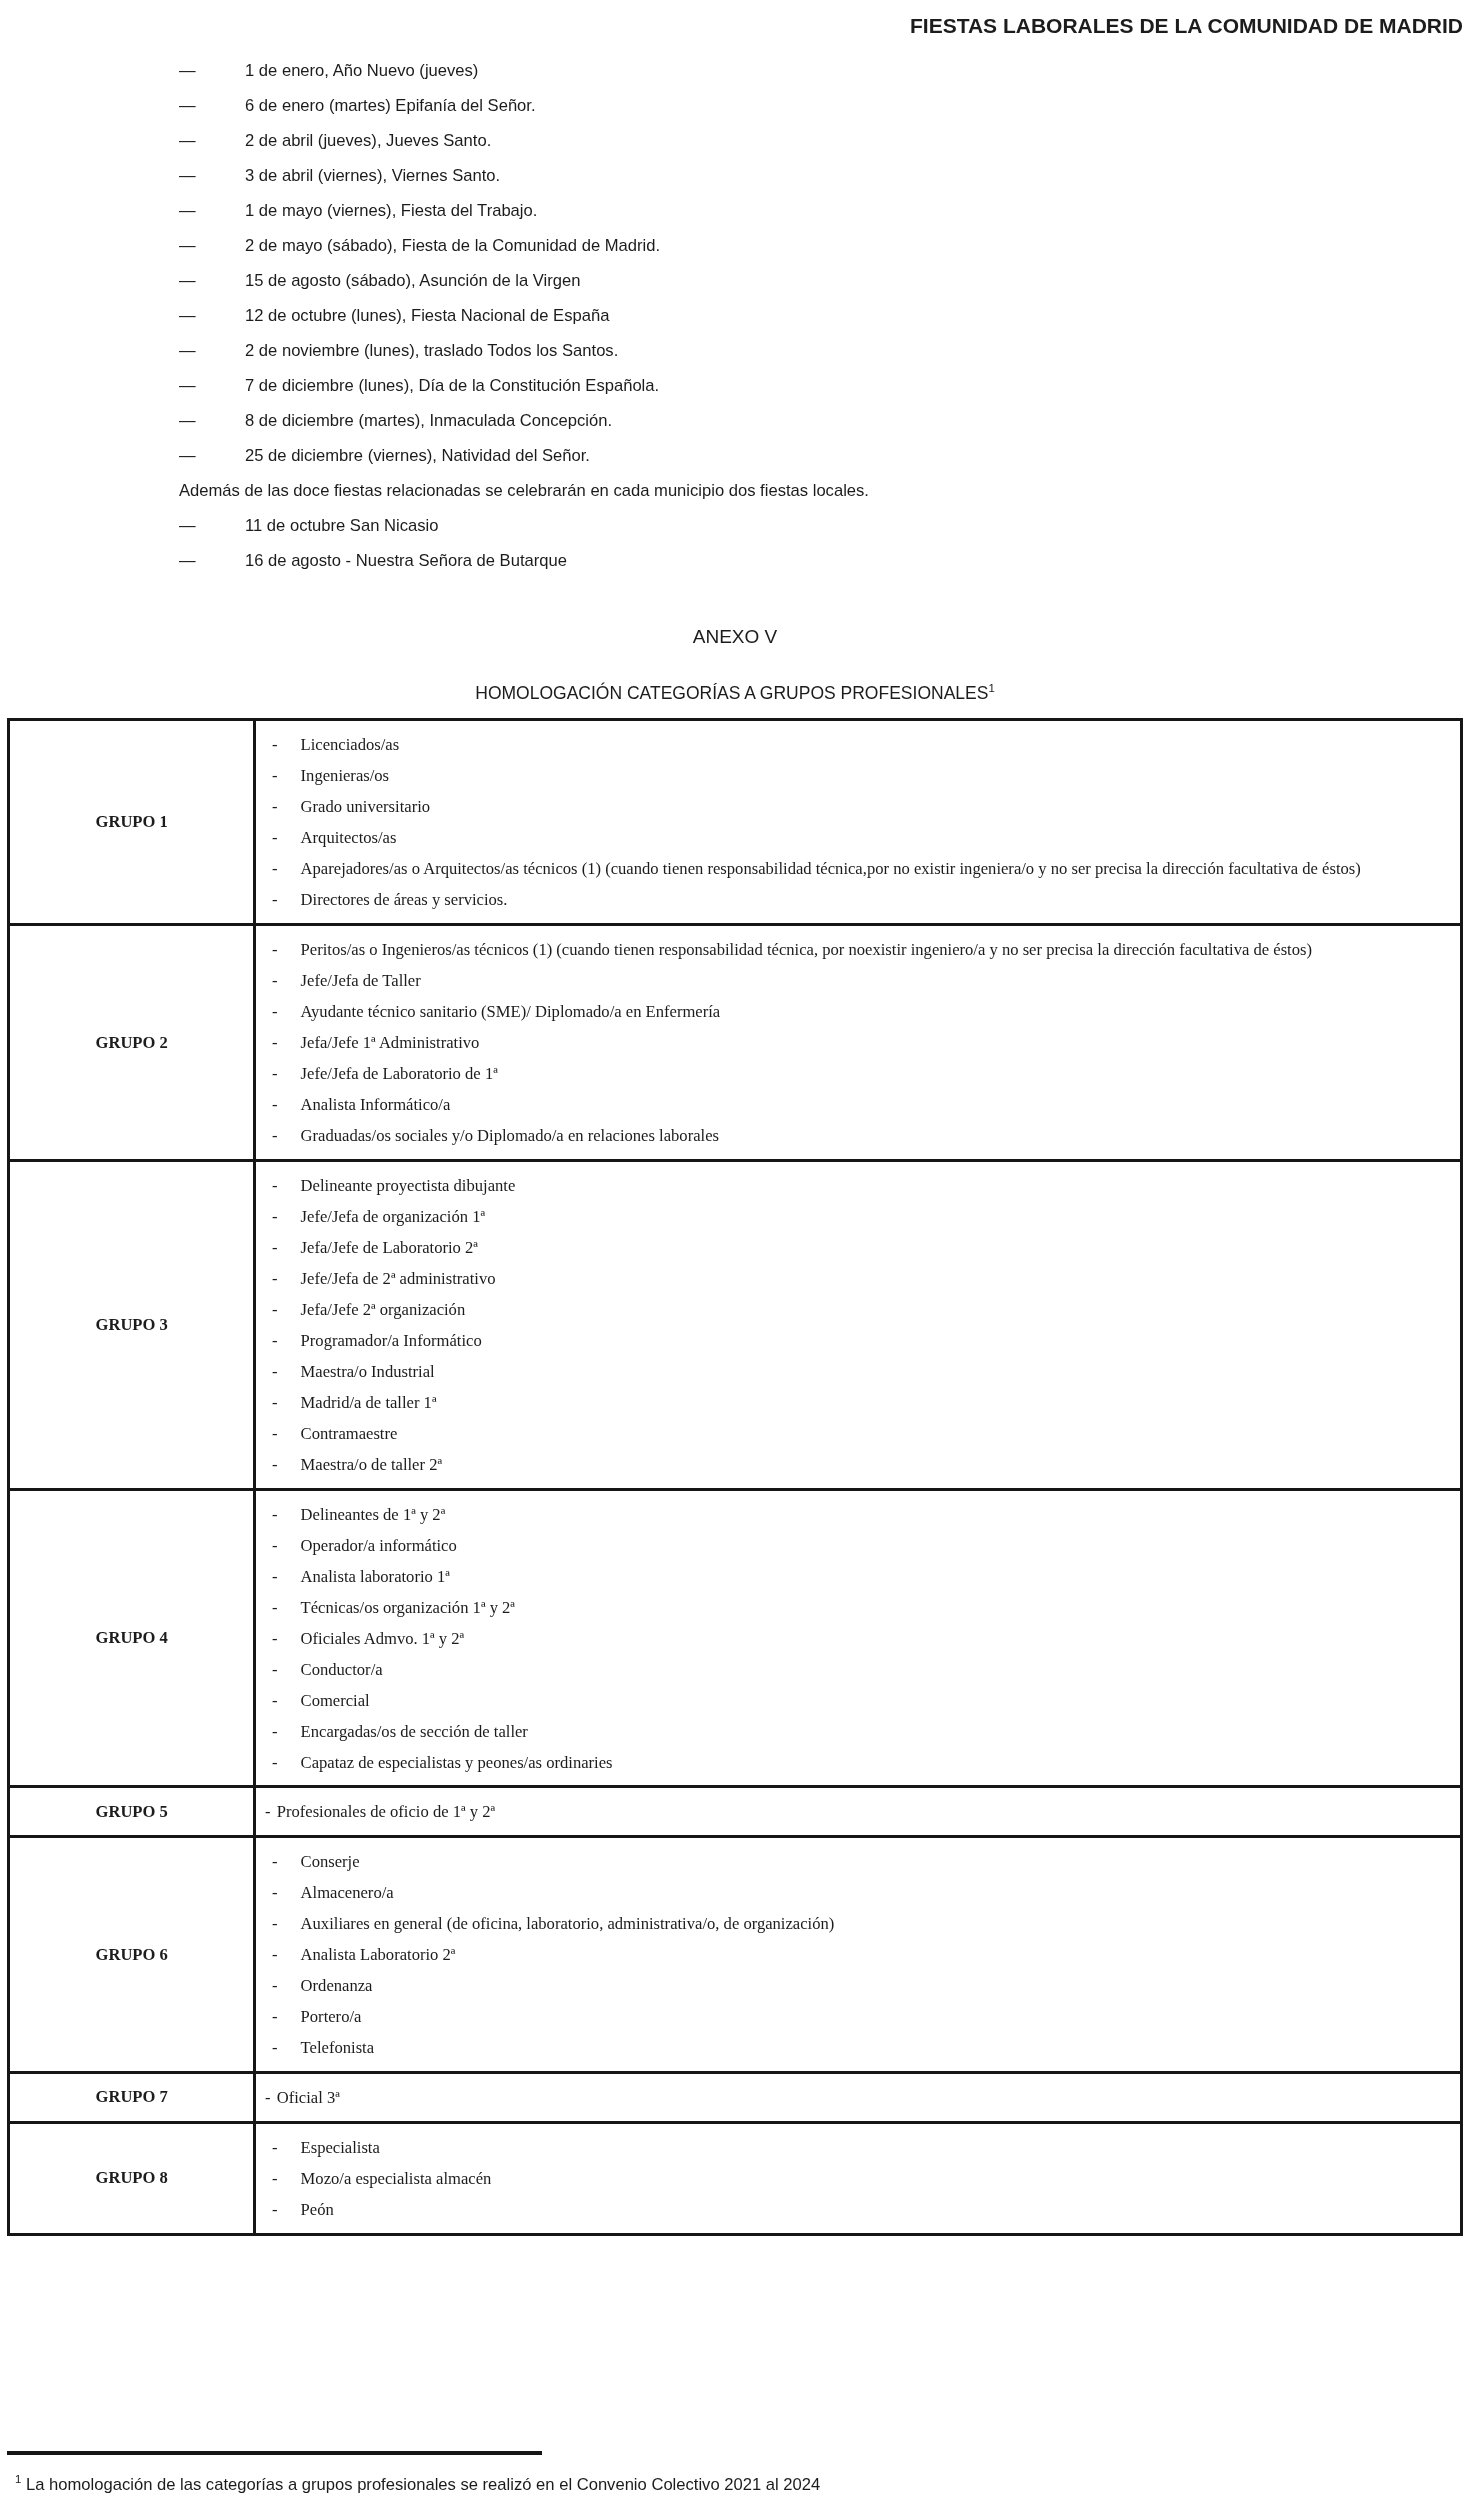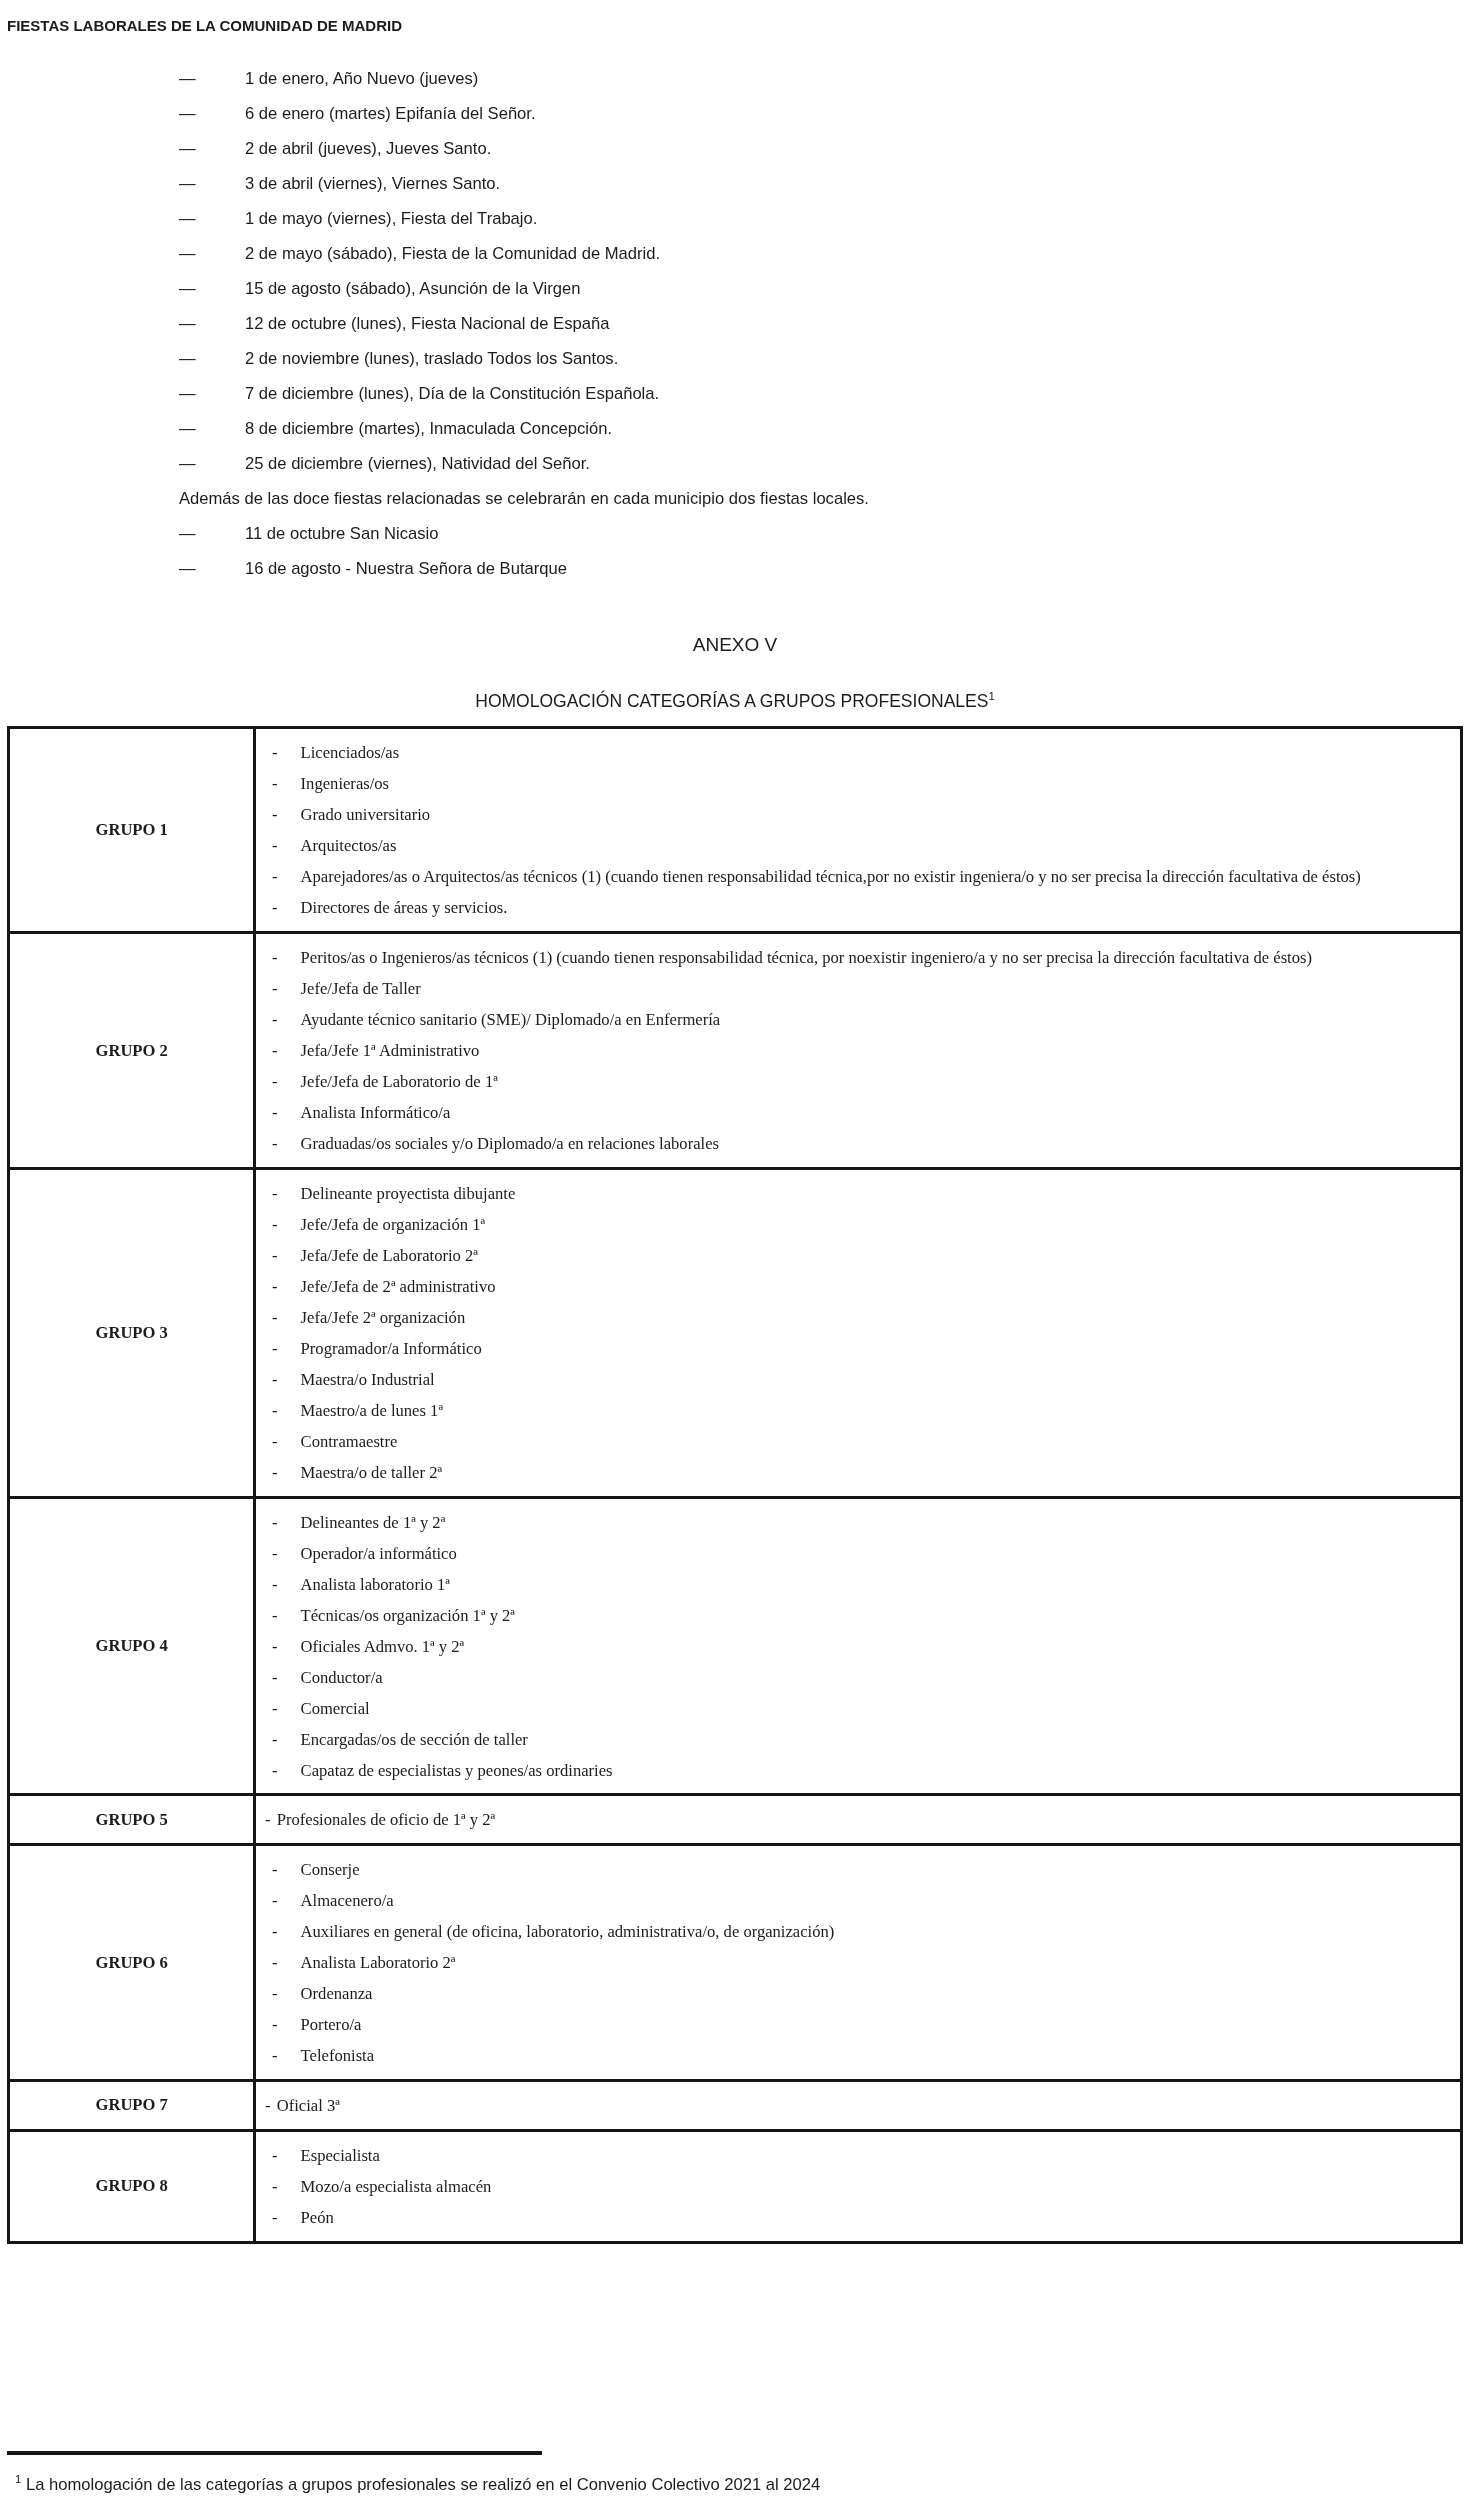--- a/index.html
+++ b/index.html
@@ -10,25 +10,25 @@
     background:#ffffff;
     color:#1c1c1c;
     font-family:"Liberation Sans", sans-serif;
     font-size:16.6px;
     overflow:hidden;
   }
   .content{padding:14px 7px 0 7px;}
 
   
   .doc-title{
-    text-align:left;
+    text-align:right;
     font-weight:bold;
-    font-size:15px;
+    font-size:21px;
     line-height:24.5px;
-    margin-bottom:22px;
+    margin-bottom:14px;
   }
   .h-item{
     position:relative;
     line-height:35px;
     padding-left:238px;
   }
   .h-dash{
     position:absolute;
     left:172px;
     top:0;
@@ -168,21 +168,21 @@
           <tr>
             <td class="group-cell"><span>GRUPO 3</span></td>
             <td class="cat-cell">
               <div class="cat cat-tab"><span class="c-dash">-</span><span class="c-gap"></span><span class="c-text">Delineante proyectista dibujante</span></div>
               <div class="cat cat-tab"><span class="c-dash">-</span><span class="c-gap"></span><span class="c-text">Jefe/Jefa de organización 1ª</span></div>
               <div class="cat cat-tab"><span class="c-dash">-</span><span class="c-gap"></span><span class="c-text">Jefa/Jefe de Laboratorio 2ª</span></div>
               <div class="cat cat-tab"><span class="c-dash">-</span><span class="c-gap"></span><span class="c-text">Jefe/Jefa de 2ª administrativo</span></div>
               <div class="cat cat-tab"><span class="c-dash">-</span><span class="c-gap"></span><span class="c-text">Jefa/Jefe 2ª organización</span></div>
               <div class="cat cat-tab"><span class="c-dash">-</span><span class="c-gap"></span><span class="c-text">Programador/a Informático</span></div>
               <div class="cat cat-tab"><span class="c-dash">-</span><span class="c-gap"></span><span class="c-text">Maestra/o Industrial</span></div>
-              <div class="cat cat-tab"><span class="c-dash">-</span><span class="c-gap"></span><span class="c-text">Maestro/a de lunes 1ª</span></div>
+              <div class="cat cat-tab"><span class="c-dash">-</span><span class="c-gap"></span><span class="c-text">Madrid/a de taller 1ª</span></div>
               <div class="cat cat-tab"><span class="c-dash">-</span><span class="c-gap"></span><span class="c-text">Contramaestre</span></div>
               <div class="cat cat-tab"><span class="c-dash">-</span><span class="c-gap"></span><span class="c-text">Maestra/o de taller 2ª</span></div>
             </td>
           </tr>
           <tr>
             <td class="group-cell"><span>GRUPO 4</span></td>
             <td class="cat-cell">
               <div class="cat cat-tab"><span class="c-dash">-</span><span class="c-gap"></span><span class="c-text">Delineantes de 1ª y 2ª</span></div>
               <div class="cat cat-tab"><span class="c-dash">-</span><span class="c-gap"></span><span class="c-text">Operador/a informático</span></div>
               <div class="cat cat-tab"><span class="c-dash">-</span><span class="c-gap"></span><span class="c-text">Analista laboratorio 1ª</span></div>

